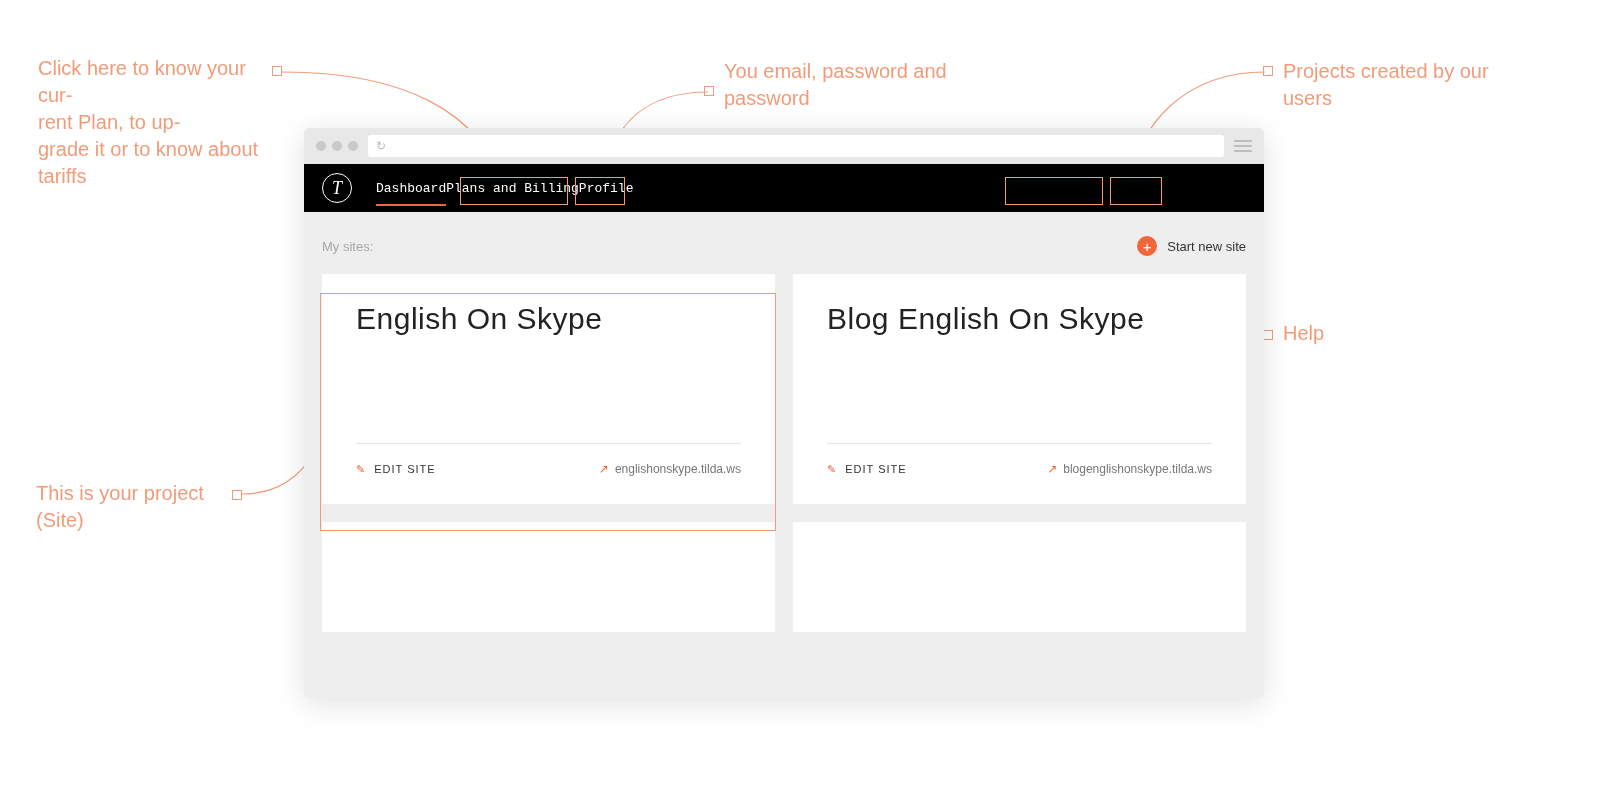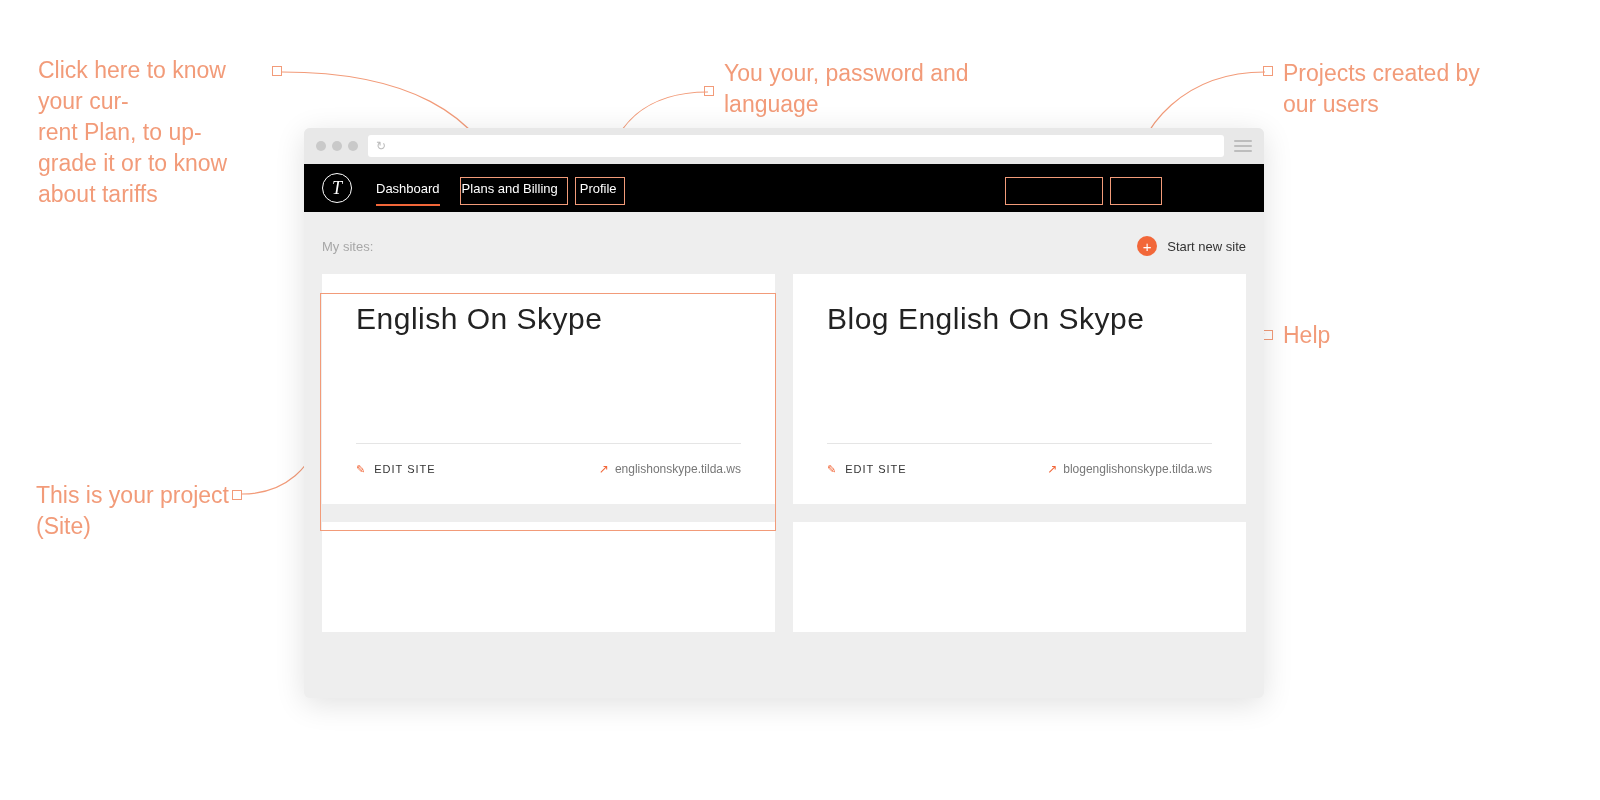--- a/index.html
+++ b/index.html
@@ -9,21 +9,21 @@
     width: 1600px;
     height: 800px;
     position: relative;
     overflow: hidden;
   }
 
   
   .callout {
     position: absolute;
     color: #f29b79;
-    font-size: 23px;
+    font-size: 20px;
     line-height: 1.35;
     font-weight: 300;
   }
   .callout-box {
     position: absolute;
     width: 10px; height: 10px;
     border: 1px solid #f29b79;
     background: #fff;
   }
 
@@ -83,21 +83,21 @@
   .logo {
     width: 30px; height: 30px;
     border: 1.5px solid #fff;
     border-radius: 50%;
     display:flex; align-items:center; justify-content:center;
     font-style: italic;
     font-family: Georgia, serif;
     font-size: 18px;
     margin-right: 24px;
   }
-  .nav-left, .nav-right { display:flex; gap:22px; align-items:center; }
+  .nav-left, .nav-right { display:flex; align-items:center;font-family:Liberation Mono, monospace; }
   .nav-right { margin-left:auto; }
   .nav-item { cursor:pointer; position:relative; padding:16px 0; white-space:nowrap;}
   .nav-item.active::after{
     content:""; position:absolute; left:0; right:0; bottom:6px; height:2px; background:#f26739;
   }
 
   
   .content { padding: 24px 18px 0 18px; }
   .content-head {
     display:flex; align-items:center; justify-content:space-between;
@@ -158,21 +158,21 @@
 <body>
 
 <div class="callout" style="left:38px; top:55px; width:230px; white-space:pre-line;">Click here to know your cur-
 rent Plan, to up-
 grade it or to know about tariffs</div>
 <div class="callout-box" style="left:272px; top:66px;"></div>
 <svg class="arrow" style="left:282px; top:70px; width:250px; height:140px;">
   <path d="M 0 2 C 120 2, 200 40, 225 123"></path>
 </svg>
 
-<div class="callout" style="left:724px; top:58px; width:260px;">You your, password and language</div>
+<div class="callout" style="left:724px; top:58px; width:260px;">You email, password and password</div>
 <div class="callout-box" style="left:704px; top:86px;"></div>
 <svg class="arrow" style="left:600px; top:90px; width:120px; height:110px;">
   <path d="M 108 2 C 50 2, 10 30, 2 98"></path>
 </svg>
 
 <div class="callout" style="left:1283px; top:58px; width:220px;">Projects created by our users</div>
 <div class="callout-box" style="left:1263px; top:66px;"></div>
 <svg class="arrow" style="left:1130px; top:70px; width:140px; height:130px;">
   <path d="M 135 2 C 60 2, 5 50, 0 122"></path>
 </svg>

